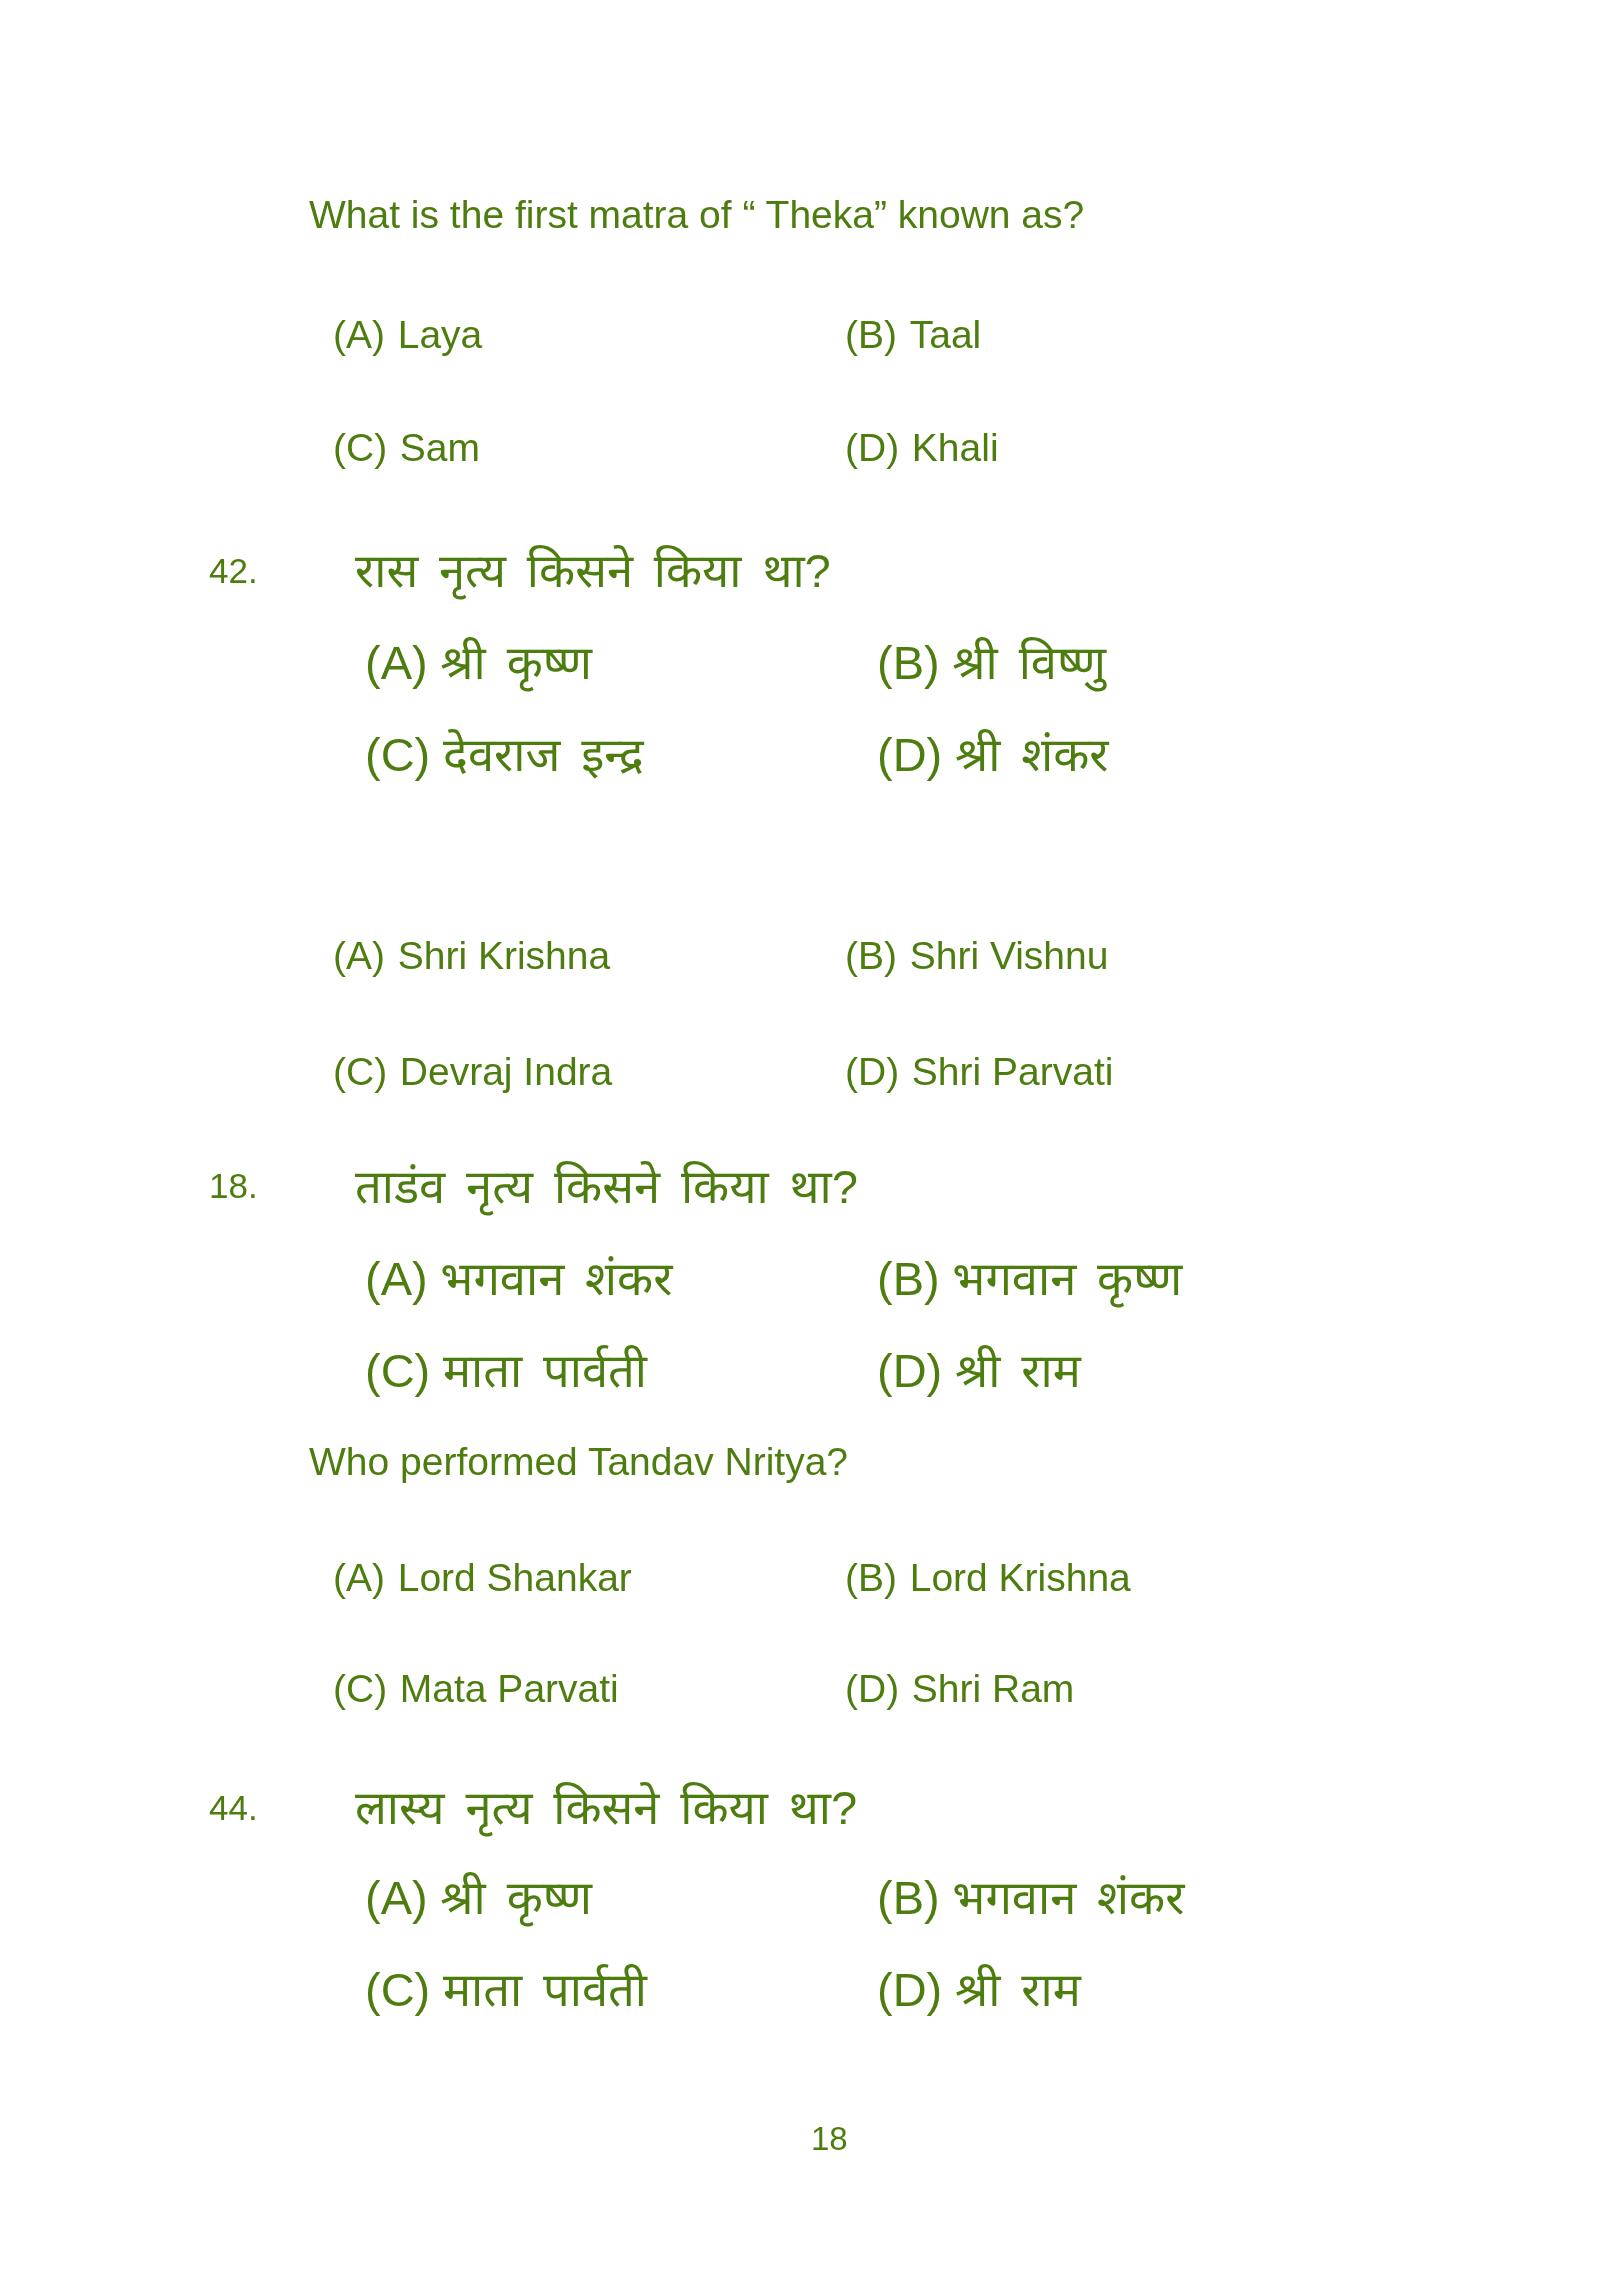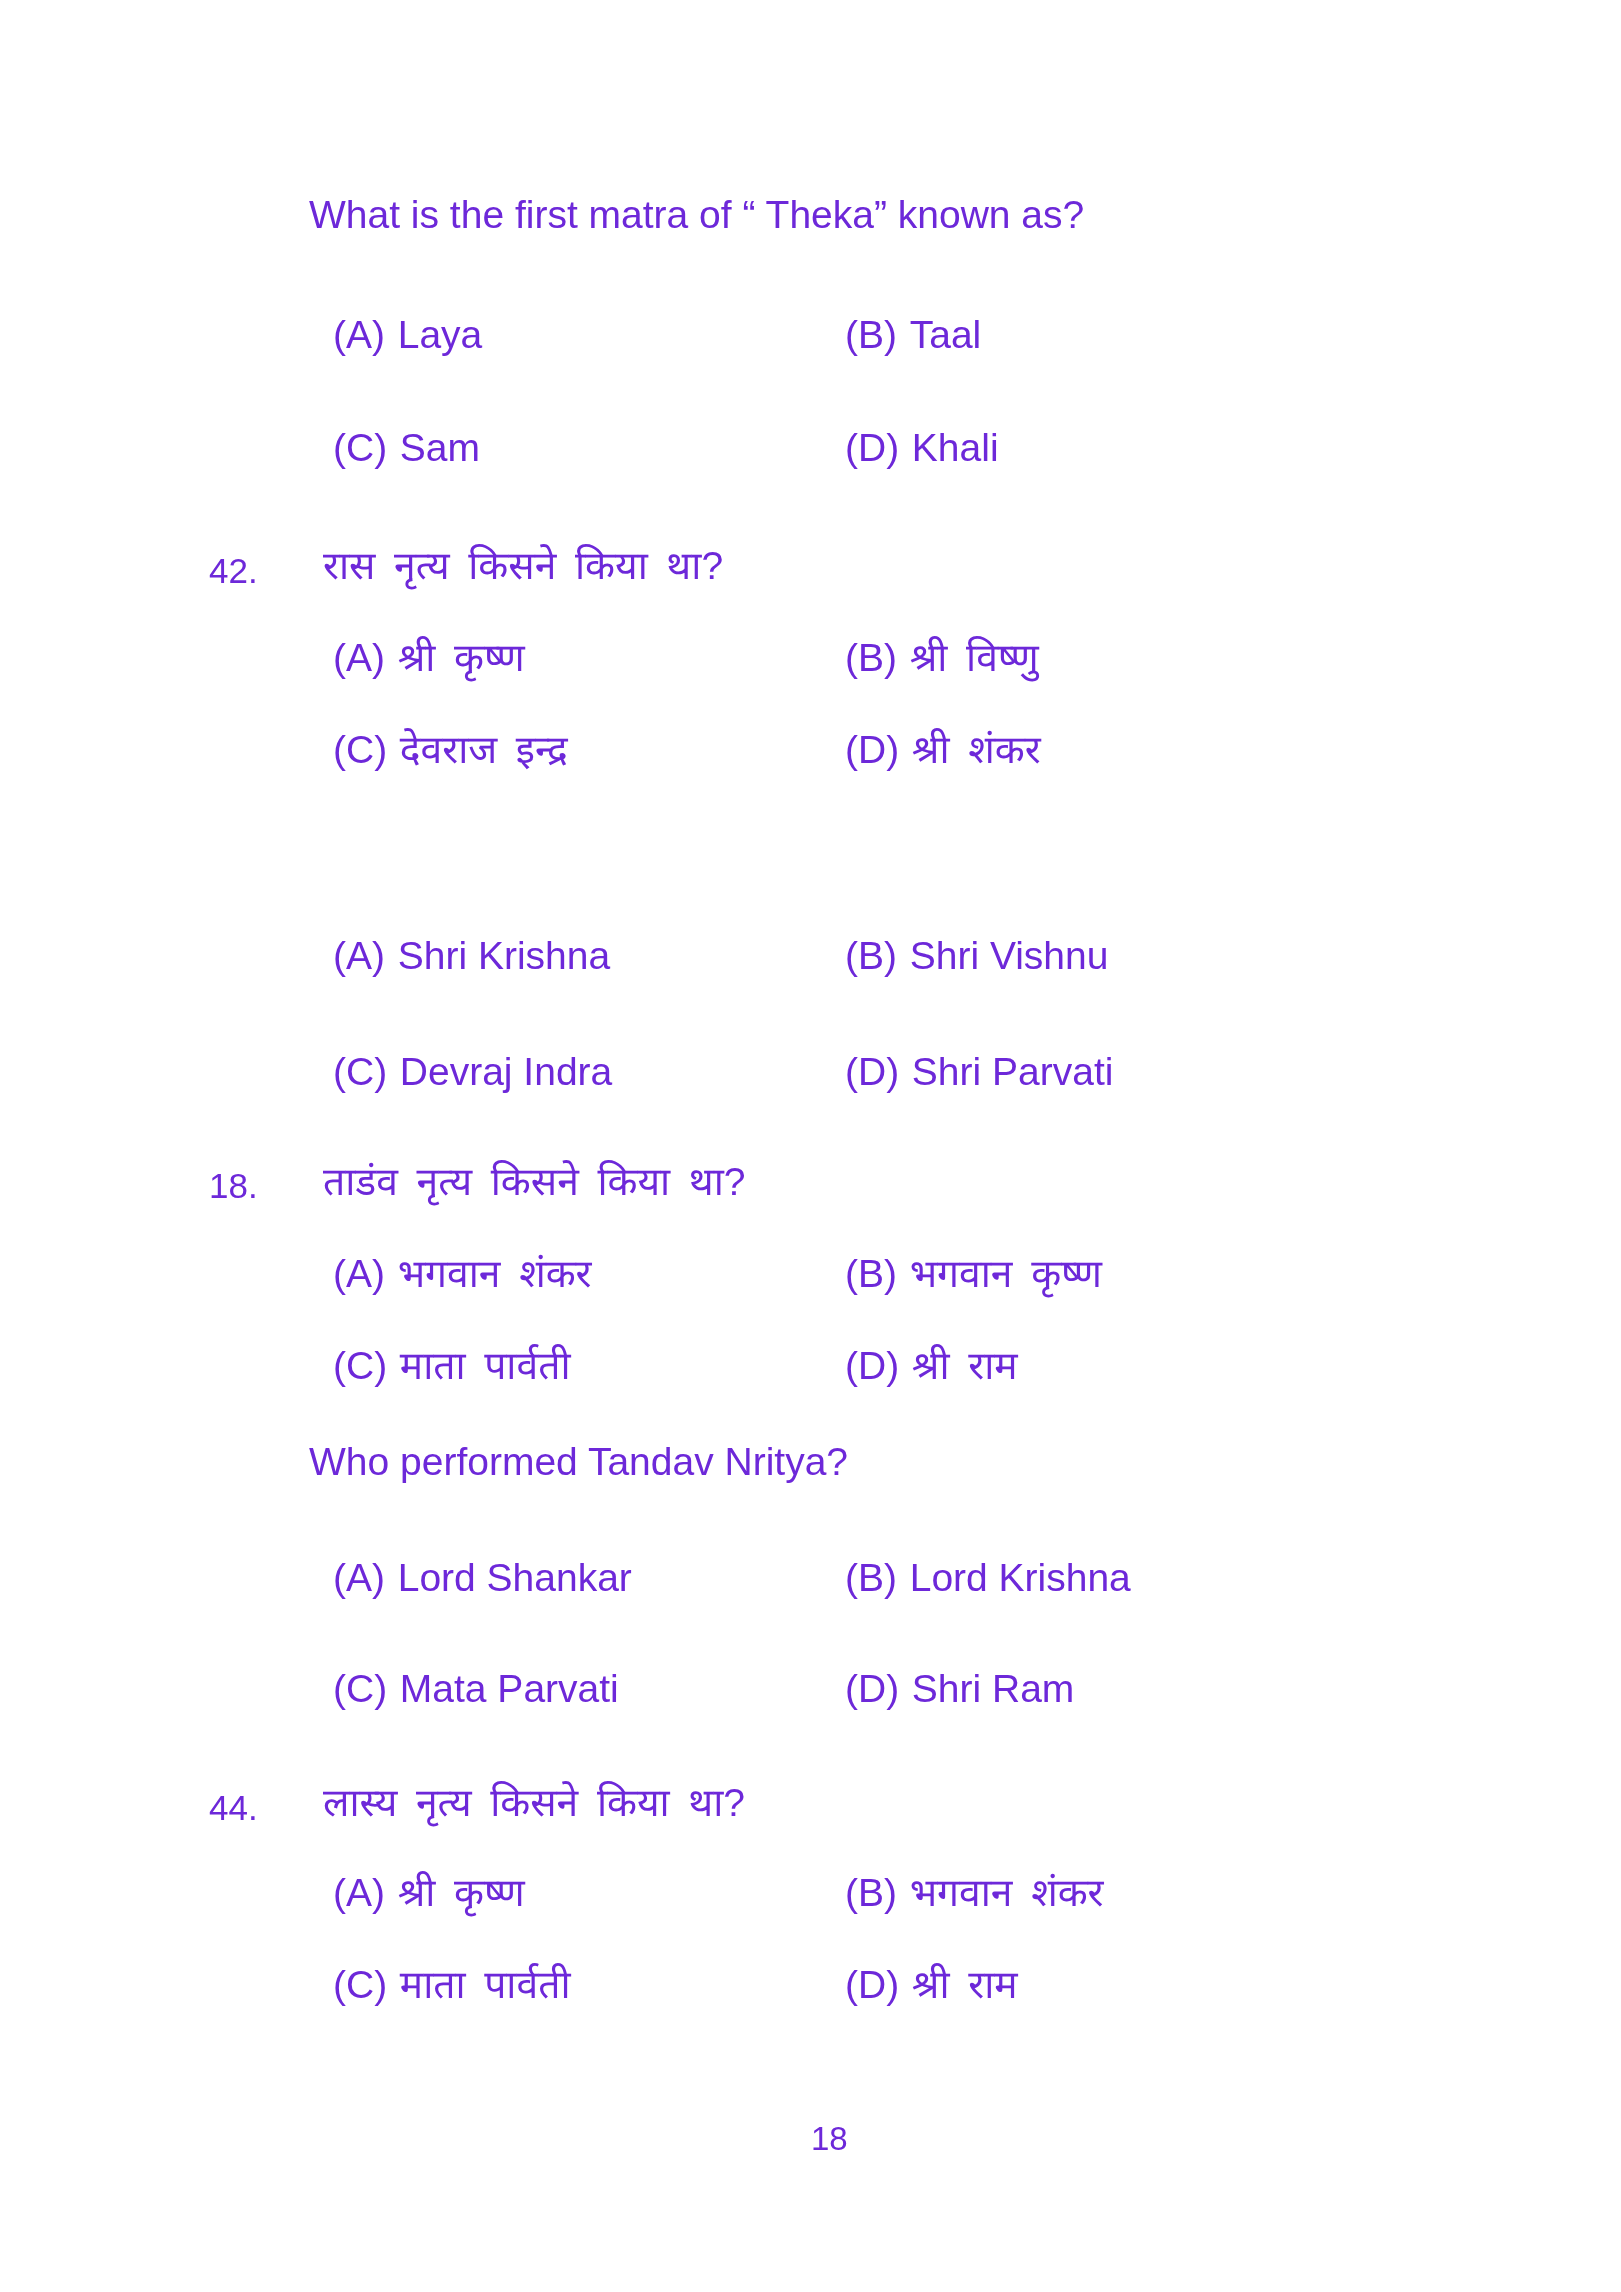--- a/index.html
+++ b/index.html
@@ -7,30 +7,30 @@
     padding: 0;
     background: #e9e9e9;
   }
   .page {
     position: relative;
     width: 1621px;
     height: 2293px;
     margin: 0 auto;
     background: #ffffff;
     font-family: "Liberation Sans", sans-serif;
-    color: #6d28d9;
+    color: #4d7c0f;
     overflow: hidden;
   }
   .line {
     position: absolute;
     white-space: nowrap;
     line-height: 1.2;
   }
   .en  { font-size: 39px; }
-  .hi  { font-size: 39px; word-spacing: 7.8px; }
+  .hi  { font-size: 47px; word-spacing: 7.8px; margin-left: 32px; }
   .num { font-size: 35px; }
   .opt .lbl { margin-right: 12.7px; }
   .pagenum { font-size: 33px; }
 </style>
 </head>
 <body>
 
 <div class="page">
 
   <div class="line en" style="top:192px;left:309px">What is the first matra of “ Theka” known as?</div>

